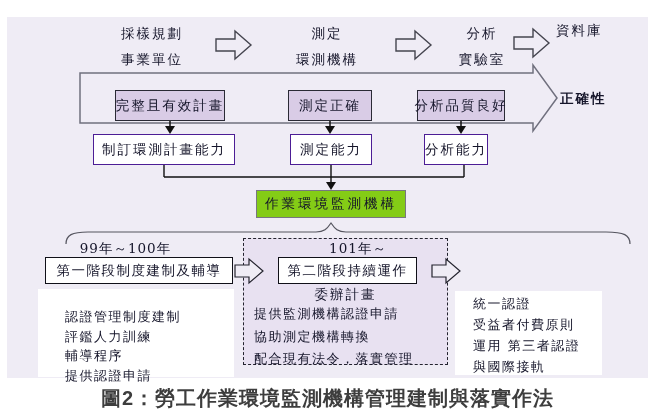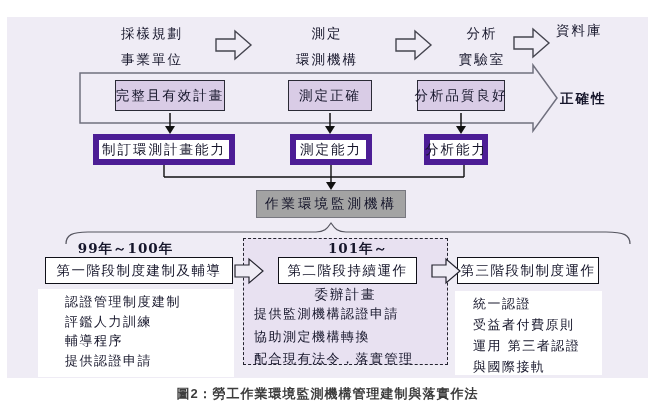--- a/index.html
+++ b/index.html
@@ -5,49 +5,49 @@
   html,body{margin:0;padding:0;background:#ffffff;}
   .page{
     position:relative;width:655px;height:412px;background:#ffffff;overflow:hidden;
     font-family:"DejaVu Serif","Liberation Serif",serif;color:#15152a;
   }
   .panel{position:absolute;left:7px;top:17px;width:641px;height:361px;background:#efecf5;}
   svg.layer{position:absolute;left:0;top:0;pointer-events:none;}
   .step{position:absolute;top:20px;width:110px;text-align:center;
         font-size:13.5px;line-height:26px;letter-spacing:2px;white-space:nowrap;}
   .dbl{position:absolute;left:556px;top:22px;font-size:13.5px;letter-spacing:2px;white-space:nowrap;}
-  .pbox{position:absolute;top:80px;height:31px;background:#d9cce6;border:1px solid #2a2a35;
+  .pbox{position:absolute;top:90px;height:31px;background:#d9cce6;border:1px solid #2a2a35;
         display:flex;align-items:center;justify-content:center;
         font-size:13.5px;letter-spacing:2px;white-space:nowrap;box-sizing:border-box;}
-  .wbox{position:absolute;top:134px;height:31px;background:#ffffff;border:6px solid #4c1d95;
+  .wbox{position:absolute;top:134px;height:31px;background:#ffffff;border:1px solid #4c1d95;
         display:flex;align-items:center;justify-content:center;
         font-size:13.5px;letter-spacing:2px;white-space:nowrap;box-sizing:border-box;}
   .accuracy{position:absolute;left:560px;top:90px;font-size:13.5px;letter-spacing:2px;white-space:nowrap;font-weight:bold;}
-  .orgbox{position:absolute;left:256px;top:190px;width:150px;height:28px;background:#a3a3a3;
+  .orgbox{position:absolute;left:256px;top:190px;width:150px;height:28px;background:#84cc16;
         border:1px solid #77777f;display:flex;align-items:center;justify-content:center;
         font-size:13.5px;letter-spacing:3px;white-space:nowrap;box-sizing:border-box;}
-  .period{position:absolute;font-size:13.5px;text-align:center;letter-spacing:1px;white-space:nowrap;font-weight:bold;}
+  .period{position:absolute;font-size:13.5px;text-align:center;letter-spacing:1px;white-space:nowrap;}
   .dashedbox{position:absolute;left:243px;top:238px;width:205px;height:127px;background:#e8e1f1;
         border:1.4px dashed #23232e;box-sizing:border-box;}
   .stagebox{position:absolute;top:257px;height:27px;background:#ffffff;border:1.5px solid #101018;
         display:flex;align-items:center;justify-content:center;
         font-size:13.5px;letter-spacing:1.5px;white-space:nowrap;box-sizing:border-box;}
   .subtitle{position:absolute;left:243px;top:286px;width:205px;text-align:center;
         font-size:13.5px;letter-spacing:2px;}
   .list{position:absolute;font-size:13px;letter-spacing:1.5px;}
   .list .li{white-space:nowrap;}
-  .leftlist{left:38px;top:289px;width:196px;height:88px;background:#ffffff;padding:3px 0 0 27px;box-sizing:border-box;}
+  .leftlist{left:38px;top:289px;width:196px;height:88px;background:#ffffff;padding:18px 0 0 27px;box-sizing:border-box;}
   .leftlist .li{line-height:19.5px;}
   .midlist{left:254px;top:303px;width:192px;}
   .midlist .li{line-height:22.5px;}
   .rightlist{left:455px;top:291px;width:147px;height:84px;background:#ffffff;padding:2px 0 0 18px;box-sizing:border-box;}
   .rightlist .li{line-height:21px;}
   .caption{position:absolute;left:0;top:385px;width:655px;text-align:center;
         font-family:"Liberation Sans","DejaVu Sans",sans-serif;font-weight:bold;
-        font-size:13px;letter-spacing:1px;color:#3d3d3d;}
+        font-size:20px;letter-spacing:1px;color:#3d3d3d;}
 </style>
 </head>
 <body>
 
 <div class="page">
   <div class="panel"></div>
 
   <svg class="layer" width="655" height="412">
 
     <g transform="translate(216,31)">
@@ -107,21 +107,20 @@
   <div class="wbox" style="left:424px;width:64px">分析能力</div>
 
   <div class="orgbox">作業環境監測機構</div>
 
   <div class="period" style="left:38px;top:240px;width:175px">99年～100年</div>
   <div class="dashedbox"></div>
   <div class="period" style="left:243px;top:240px;width:230px">101年～</div>
 
   <div class="stagebox" style="left:45px;width:188px">第一階段制度建制及輔導</div>
   <div class="stagebox" style="left:278px;width:139px">第二階段持續運作</div>
-  <div class="stagebox" style="left:457px;width:142px">第三階段制制度運作</div>
 
   <div class="subtitle">委辦計畫</div>
 
   <div class="list leftlist">
     <div class="li">認證管理制度建制</div>
     <div class="li">評鑑人力訓練</div>
     <div class="li">輔導程序</div>
     <div class="li">提供認證申請</div>
   </div>
   <div class="list midlist">

